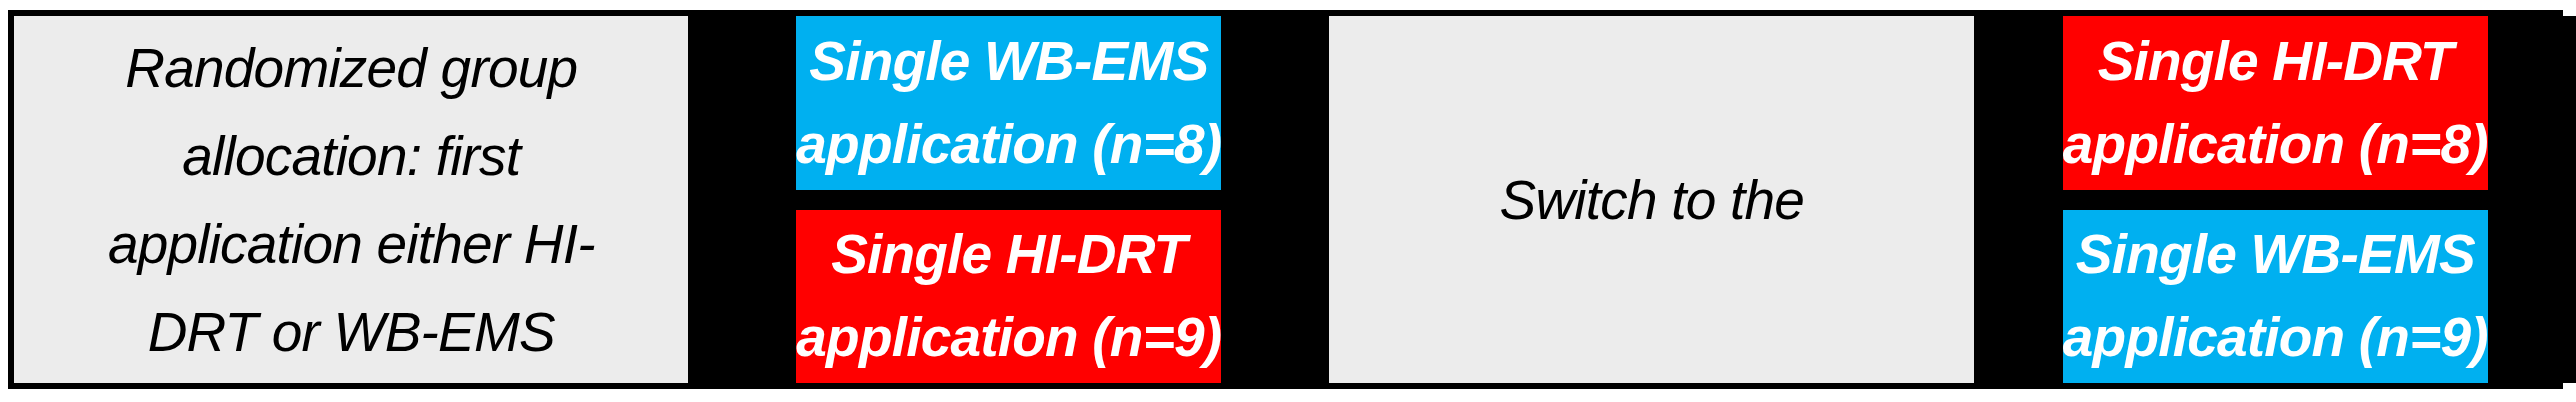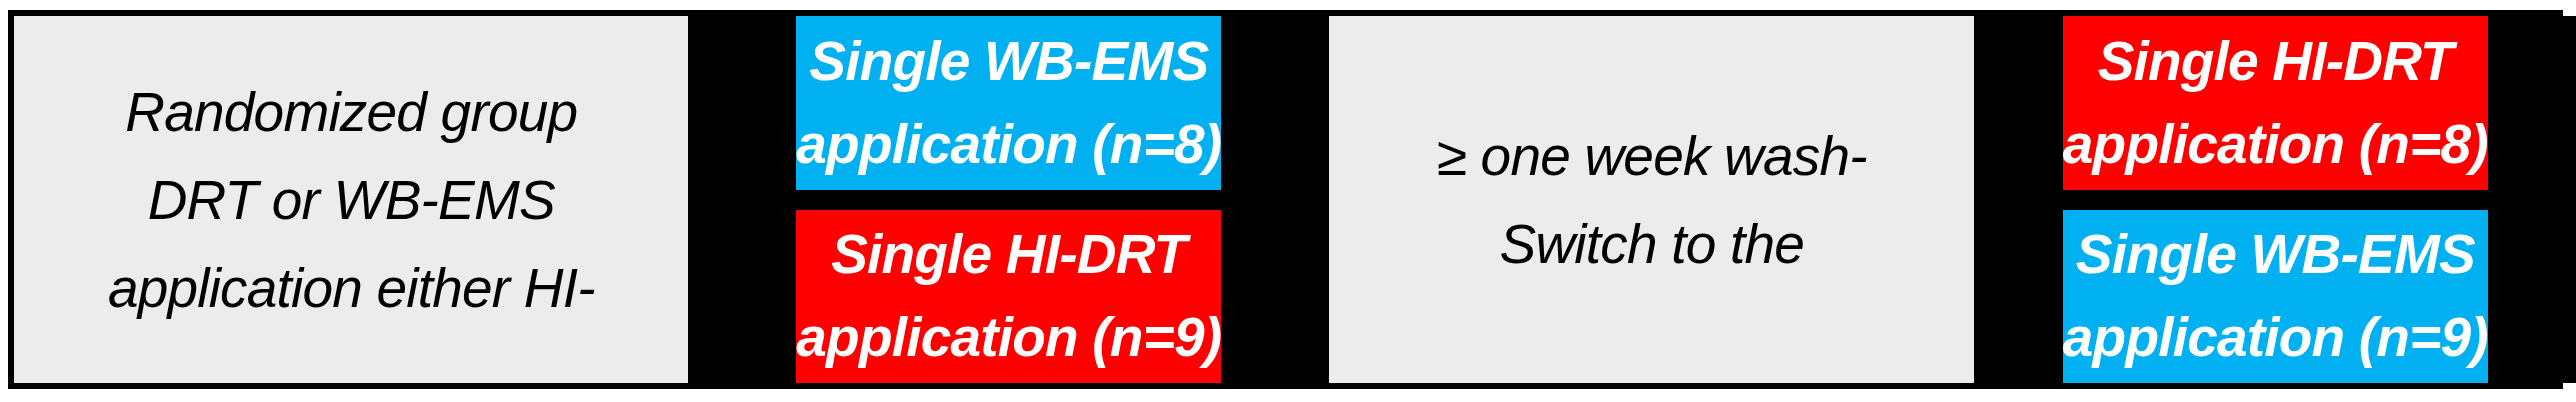--- a/index.html
+++ b/index.html
@@ -74,37 +74,37 @@
   .line { white-space: nowrap; }
 </style>
 </head>
 <body>
 
 <div class="canvas">
   <div class="figure">
 
     <section class="panel text-panel panel-1">
       <div class="line">Randomized group</div>
+      <div class="line">allocation: first</div>
+      <div class="line">application either HI-</div>
       <div class="line">DRT or WB-EMS</div>
-      <div class="line">application either HI-</div>
     </section>
 
     <section class="panel stack panel-2">
       <div class="box" style="background: rgb(0, 176, 240);">
         <div class="line">Single WB-EMS</div>
         <div class="line">application (n=8)</div>
       </div>
       <div class="box" style="background: rgb(255, 0, 0);">
         <div class="line">Single HI-DRT</div>
         <div class="line">application (n=9)</div>
       </div>
     </section>
 
     <section class="panel text-panel panel-3">
-      <div class="line">≥ one week wash-</div>
       <div class="line">Switch to the</div>
     </section>
 
     <section class="panel stack panel-4">
       <div class="box" style="background: rgb(255, 0, 0);">
         <div class="line">Single HI-DRT</div>
         <div class="line">application (n=8)</div>
       </div>
       <div class="box" style="background: rgb(0, 176, 240);">
         <div class="line">Single WB-EMS</div>

